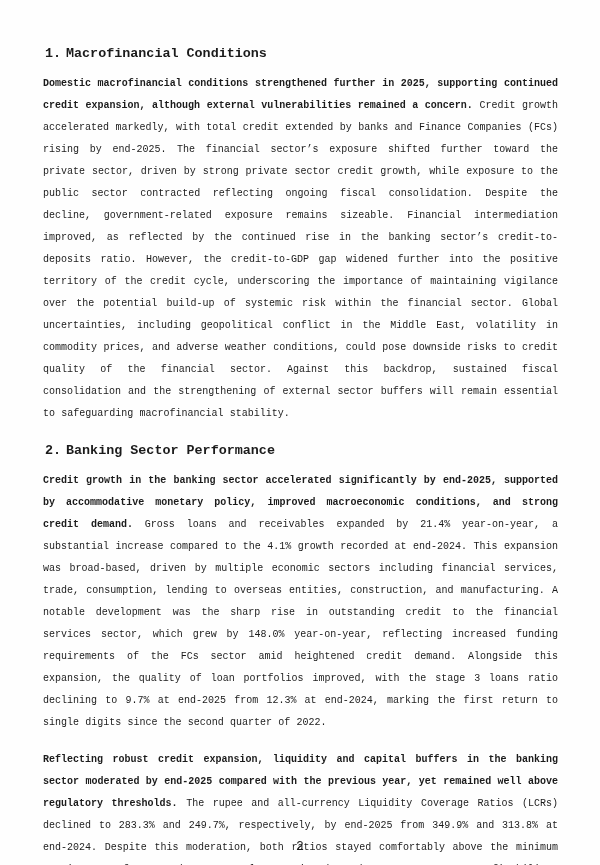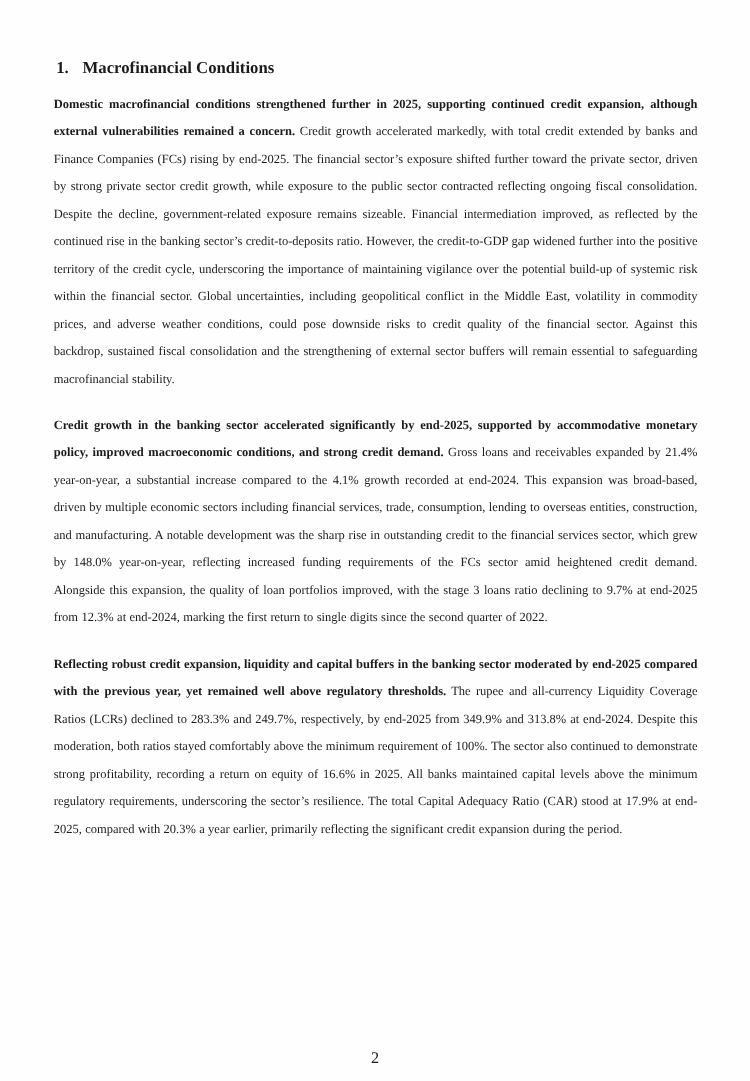--- a/index.html
+++ b/index.html
@@ -8,21 +8,21 @@
     background: #ffffff;
   }
   .page {
     position: relative;
     width: 600px;
     height: 865px;
     margin: 0 auto;
     background: #fefefdff;
     background-color: #fefefe;
     color: #1b1b1b;
-    font-family: Liberation Serif, serif;
+    font-family: Liberation Mono, monospace;
     box-sizing: border-box;
     padding: 43px 42px 0 43px;
     overflow: hidden;
   }
   .heading {
     font-size: 13.4px;
     font-weight: bold;
     line-height: 22px;
     margin: 0 0 8px 2px;
   }
@@ -61,20 +61,21 @@
 
 <div class="page">
 
   <div class="sec">
     <h2 class="heading"><span class="h-num">1.</span><span class="h-title">Macrofinancial Conditions</span></h2>
 
     <p class="para"><strong class="lead">Domestic macrofinancial conditions strengthened further in 2025, supporting continued credit expansion, although external vulnerabilities remained a concern.</strong> <span>Credit growth accelerated markedly, with total credit extended by banks and Finance Companies (FCs) rising by end-2025. The financial sector’s exposure shifted further toward the private sector, driven by strong private sector credit growth, while exposure to the public sector contracted reflecting ongoing fiscal consolidation. Despite the decline, government-related exposure remains sizeable. Financial intermediation improved, as reflected by the continued rise in the banking sector’s credit-to-deposits ratio. However, the credit-to-GDP gap widened further into the positive territory of the credit cycle, underscoring the importance of maintaining vigilance over the potential build-up of systemic risk within the financial sector. Global uncertainties, including geopolitical conflict in the Middle East, volatility in commodity prices, and adverse weather conditions, could pose downside risks to credit quality of the financial sector. Against this backdrop, sustained fiscal consolidation and the strengthening of external sector buffers will remain essential to safeguarding macrofinancial stability.</span></p>
   </div>
 
   <div class="sec">
+    <h2 class="heading"><span class="h-num">2.</span><span class="h-title">Banking Sector Performance</span></h2>
 
     <p class="para"><strong class="lead">Credit growth in the banking sector accelerated significantly by end-2025, supported by accommodative monetary policy, improved macroeconomic conditions, and strong credit demand.</strong> <span>Gross loans and receivables expanded by 21.4% year-on-year, a substantial increase compared to the 4.1% growth recorded at end-2024. This expansion was broad-based, driven by multiple economic sectors including financial services, trade, consumption, lending to overseas entities, construction, and manufacturing. A notable development was the sharp rise in outstanding credit to the financial services sector, which grew by 148.0% year-on-year, reflecting increased funding requirements of the FCs sector amid heightened credit demand. Alongside this expansion, the quality of loan portfolios improved, with the stage 3 loans ratio declining to 9.7% at end-2025 from 12.3% at end-2024, marking the first return to single digits since the second quarter of 2022.</span></p>
 
     <p class="para"><strong class="lead">Reflecting robust credit expansion, liquidity and capital buffers in the banking sector moderated by end-2025 compared with the previous year, yet remained well above regulatory thresholds.</strong> <span>The rupee and all-currency Liquidity Coverage Ratios (LCRs) declined to 283.3% and 249.7%, respectively, by end-2025 from 349.9% and 313.8% at end-2024. Despite this moderation, both ratios stayed comfortably above the minimum requirement of 100%. The sector also continued to demonstrate strong profitability, recording a return on equity of 16.6% in 2025. All banks maintained capital levels above the minimum regulatory requirements, underscoring the sector’s resilience. The total Capital Adequacy Ratio (CAR) stood at 17.9% at end-2025, compared with 20.3% a year earlier, primarily reflecting the significant credit expansion during the period.</span></p>
   </div>
 
   <div class="page-number">2</div>
 </div>
 
 </body></html>

